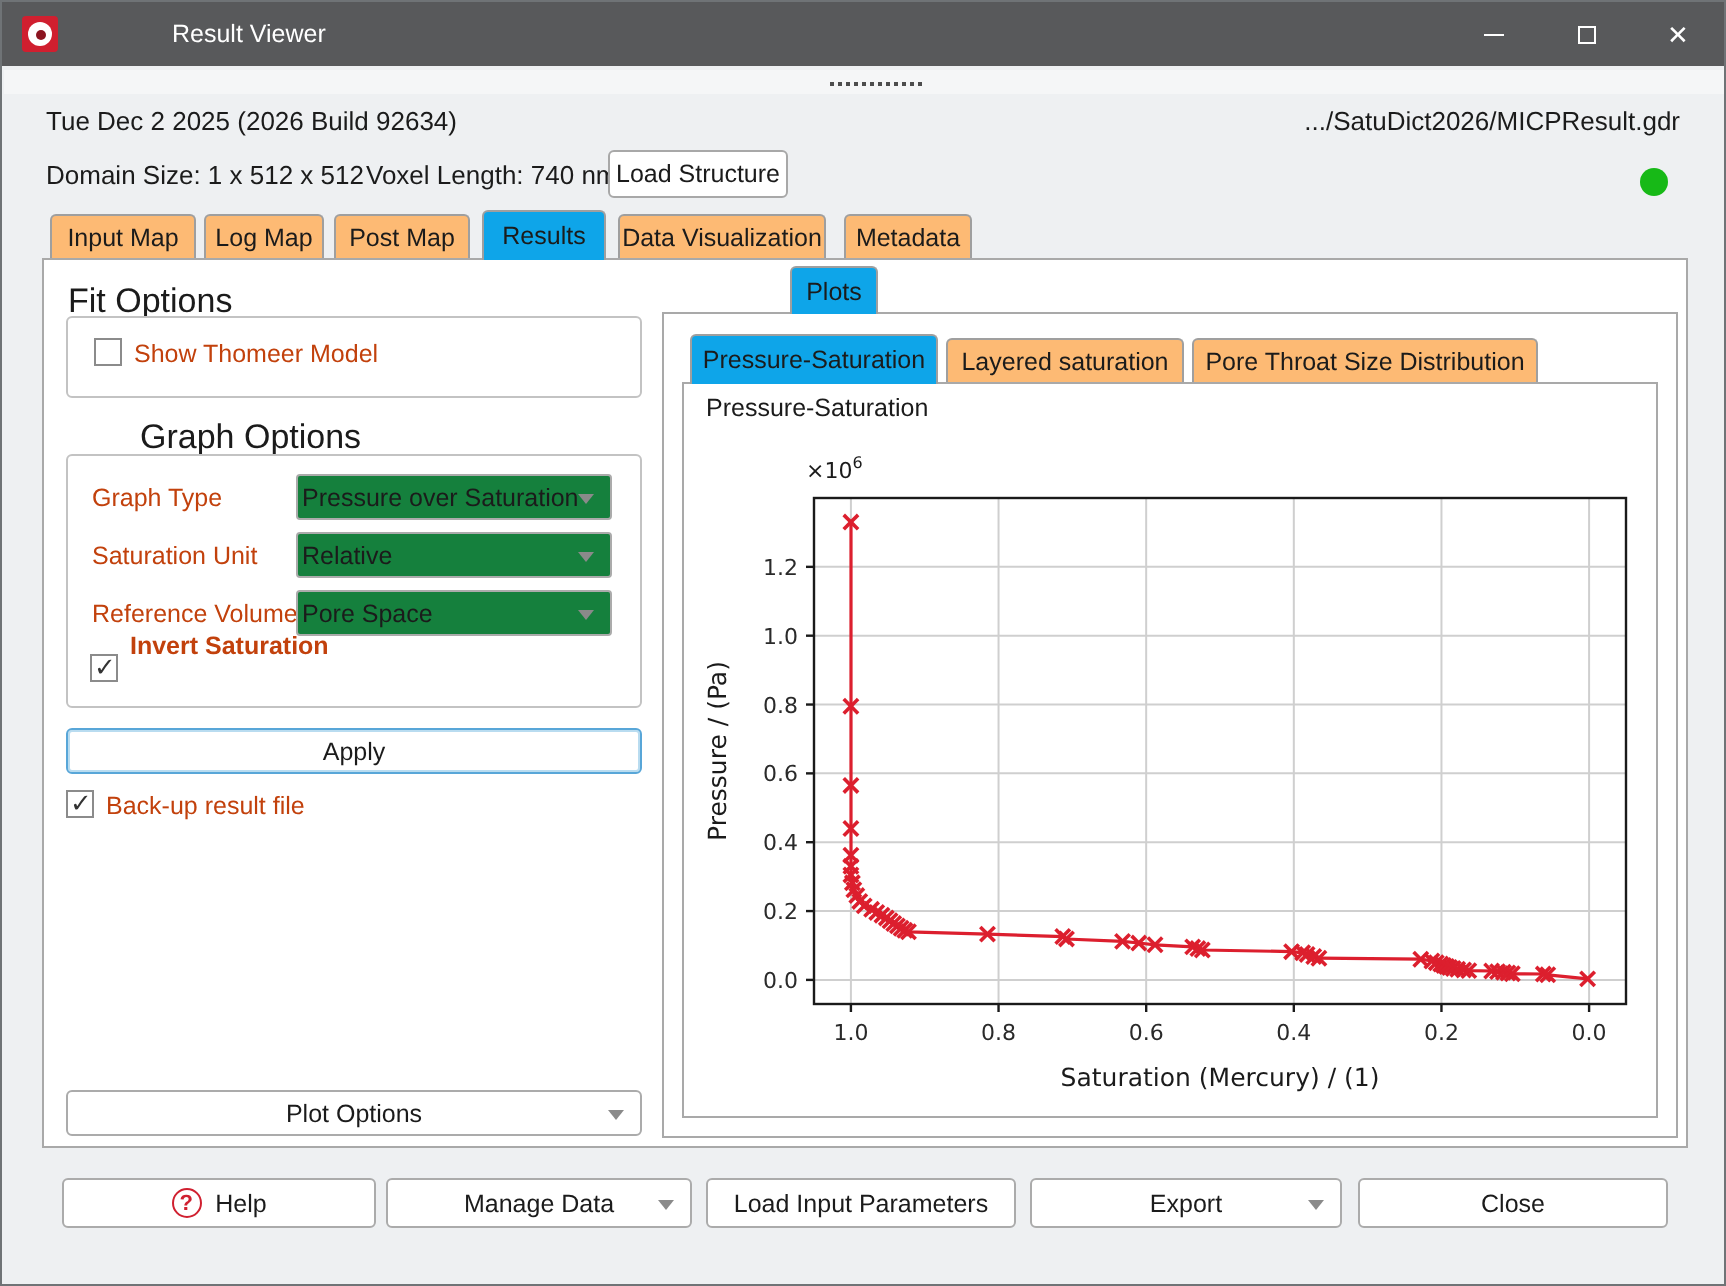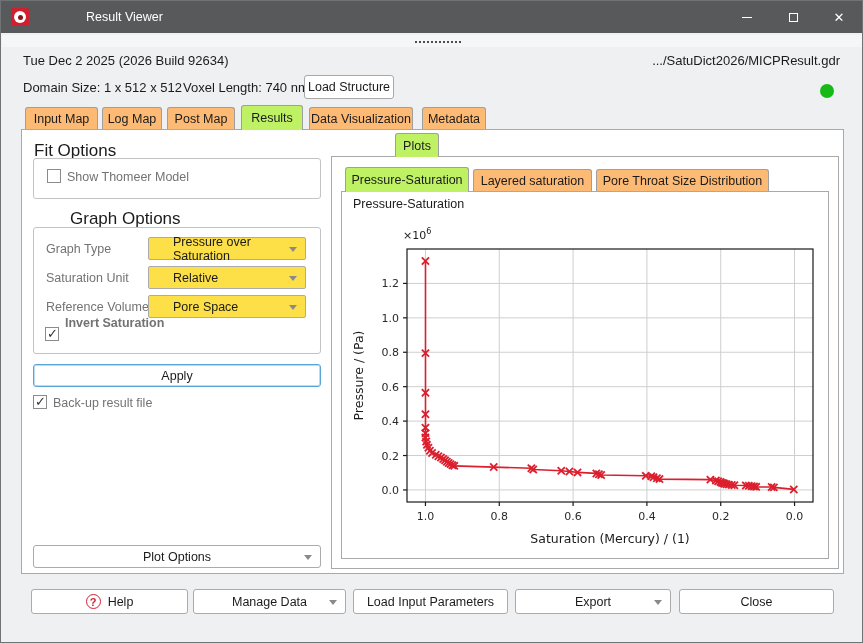--- a/index.html
+++ b/index.html
@@ -17,33 +17,33 @@
   .max-glyph{width:9px;height:9px;border:1px solid #fff;}
   .close-glyph{font-size:13px;line-height:13px;color:#fff;}
   
   .drag-band{position:absolute;left:1px;top:34px;width:861px;height:12px;background:#f5f6f7;}
   .drag-dots{position:absolute;left:414px;top:40px;width:46px;border-top:2px dotted #4d4d4d;}
   .hdr-text{position:absolute;font-size:13px;color:#1b1b1b;}
   .load-structure-btn{position:absolute;left:303px;top:74px;width:90px;height:24px;background:#fff;border:1px solid #a8a8a8;border-radius:3px;font-size:12.5px;color:#1b1b1b;display:flex;align-items:center;justify-content:center;}
   .status-dot{position:absolute;left:819px;top:83px;width:14px;height:14px;border-radius:50%;background:#17b917;}
   
   .tab{position:absolute;background:#fdba74;border:1px solid #9f9f9f;border-bottom:none;border-radius:3px 3px 0 0;font-size:12.5px;color:#1b1b1b;display:flex;align-items:center;justify-content:center;z-index:2;}
-  .tab.active{background:#bef264;z-index:4;}
+  .tab.active{background:#0ea5e9;z-index:4;}
   
   .panel{position:absolute;background:#fff;border:1px solid #a9a9a9;z-index:1;}
   .content-panel{left:20px;top:128px;width:823px;height:445px;z-index:3;}
   .right-tab-panel{left:330px;top:155px;width:508px;height:413px;z-index:3;}
   .plot-tab-panel{left:340px;top:190px;width:488px;height:368px;z-index:3;}
   .groupbox{position:absolute;background:#fff;border:1px solid #c3c3c3;border-radius:3px;z-index:5;}
   .side-label{position:absolute;font-size:17px;color:#1b1b1b;z-index:5;}
   
   .checkbox{position:absolute;width:14px;height:14px;background:#fff;border:1px solid #8b8b8b;z-index:6;}
   .checkbox.checked::after{content:"\2713";position:absolute;left:1px;top:-2px;font-size:13px;font-weight:bold;color:#333;}
-  .cb-label{position:absolute;font-size:12.5px;color:#737373;z-index:6;}
-  .select{position:absolute;height:23px;background:#fde047;border:1px solid #ababab;border-radius:2px;font-size:12.5px;color:#1b1b1b;display:flex;align-items:center;padding-left:24px;z-index:6;}
+  .cb-label{position:absolute;font-size:12.5px;color:#c2410c;z-index:6;}
+  .select{position:absolute;height:23px;background:#15803d;border:1px solid #ababab;border-radius:2px;font-size:12.5px;color:#1b1b1b;display:flex;align-items:center;padding-left:2px;z-index:6;}
   .chev{position:absolute;right:8px;top:9px;width:0;height:0;border-left:4px solid transparent;border-right:4px solid transparent;border-top:5px solid #8a8a8a;}
   .btn{position:absolute;background:#fff;border:1px solid #ababab;border-radius:3px;font-size:12.5px;color:#1b1b1b;display:flex;align-items:center;justify-content:center;z-index:6;}
   .btn-apply{border:1px solid #58a6d8;box-shadow:0 0 0 1px #b9dcf0 inset;border-radius:3px;}
   .help-q{display:inline-flex;width:15px;height:15px;border:1px solid #d02030;border-radius:50%;color:#d02030;font-size:11px;font-weight:bold;align-items:center;justify-content:center;margin-right:7px;}
   
   .chart-title{position:absolute;left:352px;top:196px;font-size:12.5px;color:#1b1b1b;z-index:6;}
   .chart-svg{position:absolute;left:346px;top:220px;z-index:6;}
   .grid{stroke:#cfcfcf;stroke-width:1;}
   .frame{fill:none;stroke:#1a1a1a;stroke-width:1.2;}
   .tick{stroke:#1a1a1a;stroke-width:1.2;}

